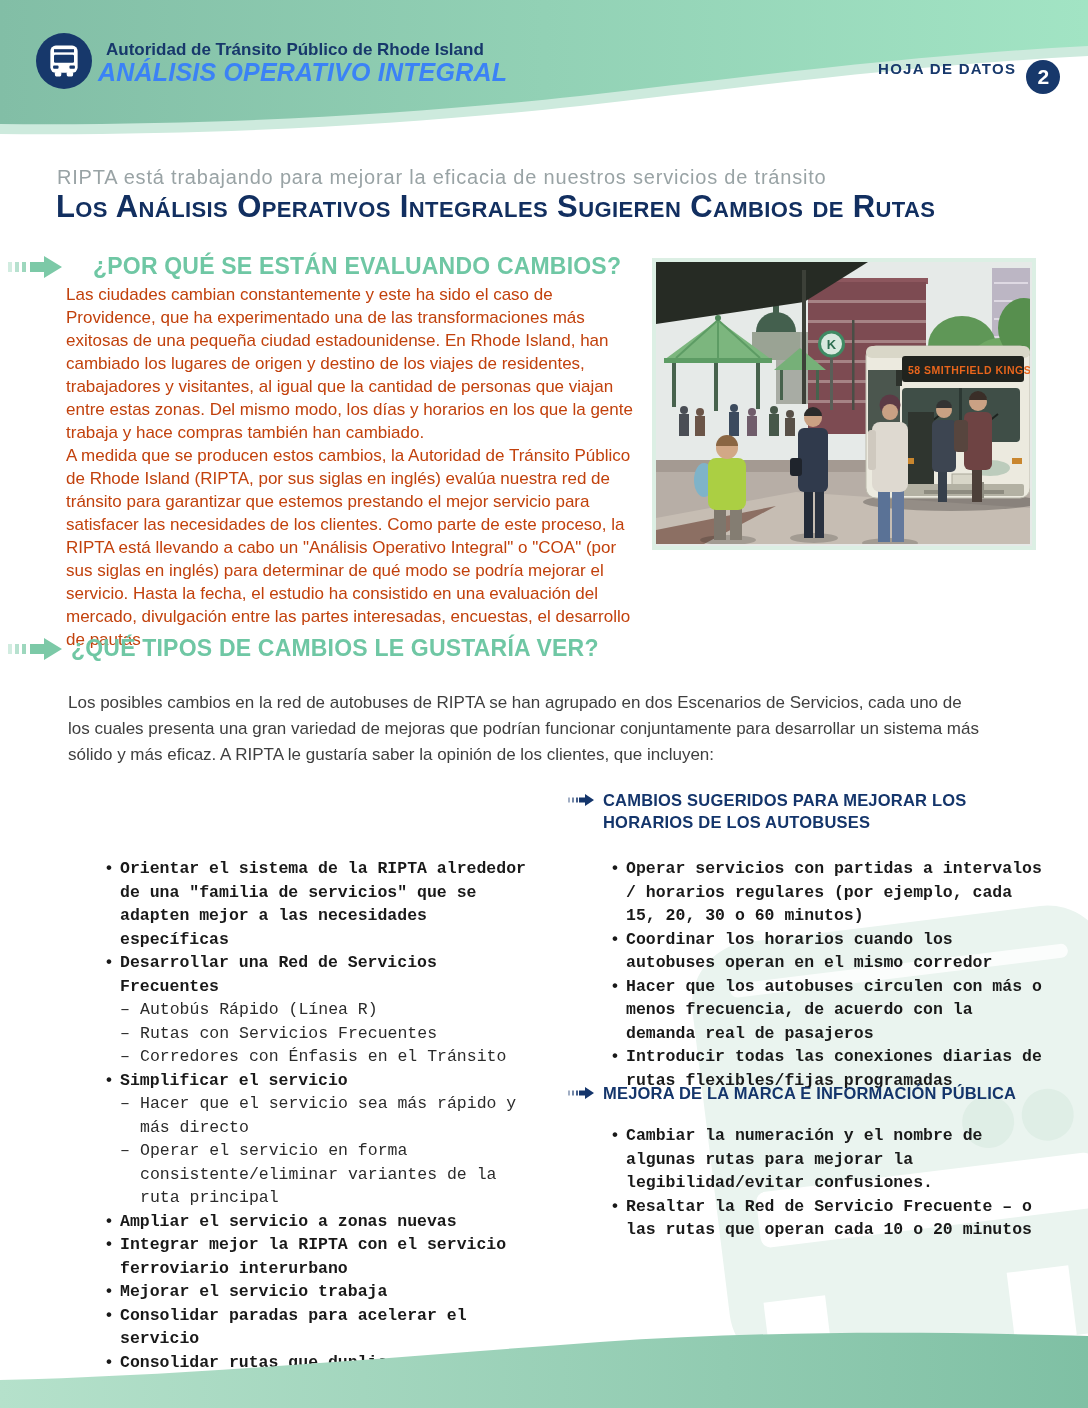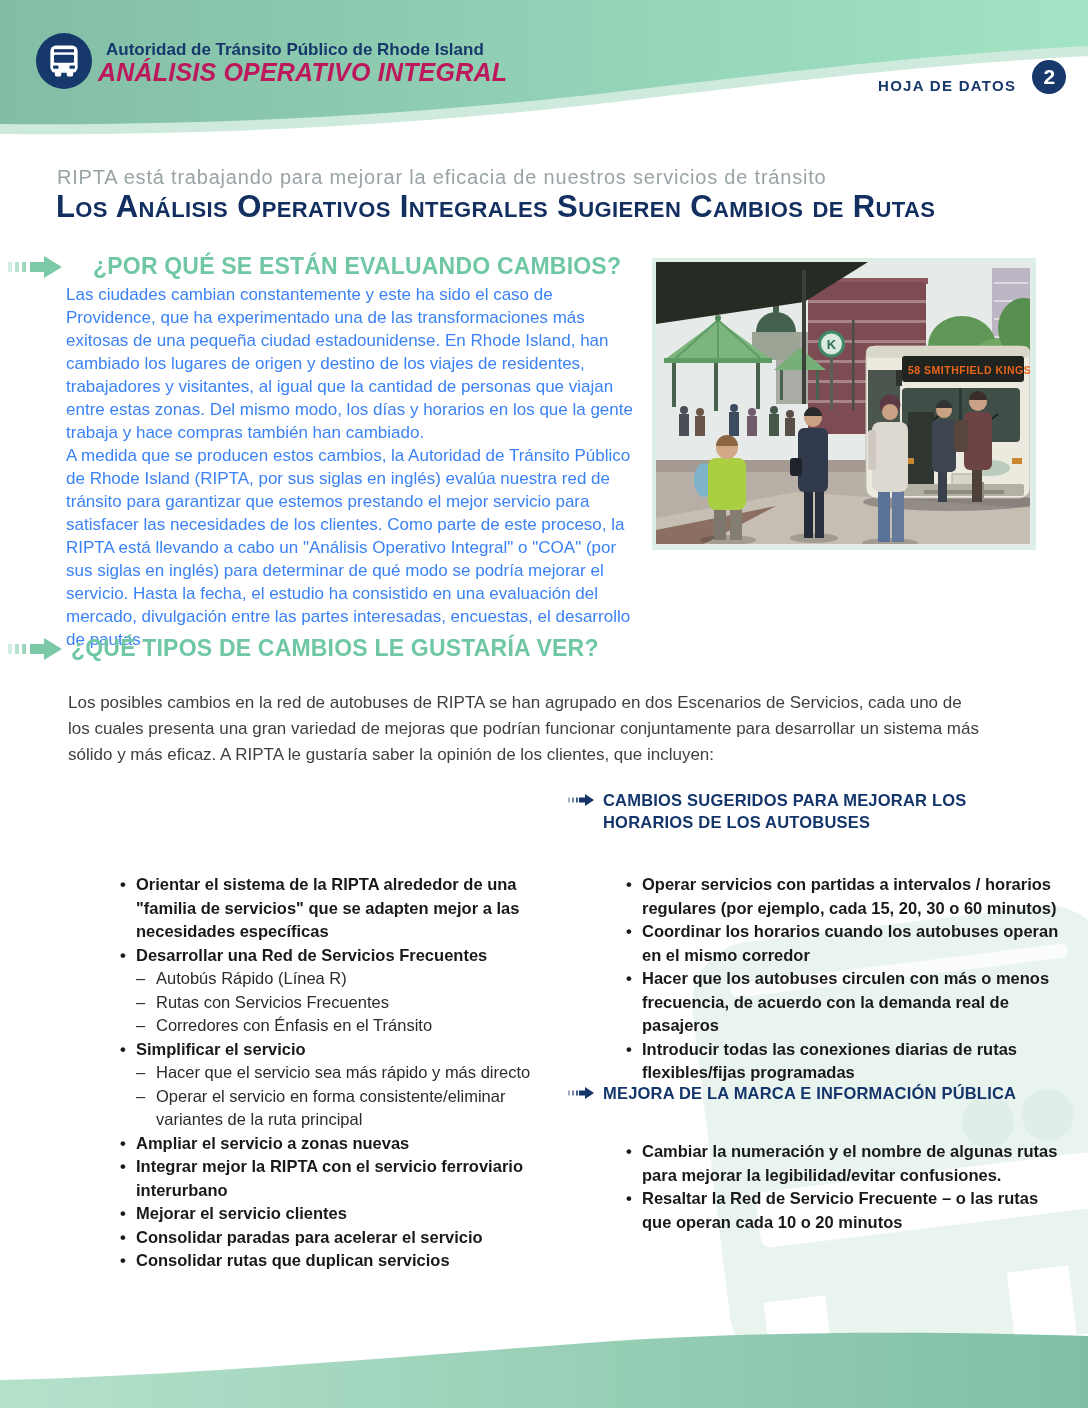--- a/index.html
+++ b/index.html
@@ -5,45 +5,45 @@
   html,body{margin:0;padding:0;background:#ffffff;}
   .page{position:relative;width:1088px;height:1408px;background:#fff;overflow:hidden;
         font-family:"Liberation Sans",sans-serif;-webkit-font-smoothing:antialiased;}
   .abs{position:absolute;}
   .layer{position:absolute;inset:0;z-index:1;}
   
   .hdr-svg{position:absolute;top:0;left:0;z-index:0;}
   .logo{left:36px;top:33px;width:56px;height:56px;border-radius:50%;background:#17386b;
         display:flex;align-items:center;justify-content:center;}
   .org-line{left:106px;top:40px;font-size:17px;font-weight:600;color:#17386b;}
-  .hdr-title{left:98px;top:58px;font-size:25px;font-style:italic;font-weight:800;color:#be185d;letter-spacing:.2px;}
-  .sheet{left:878px;top:60px;display:flex;align-items:flex-end;gap:16px;}
+  .hdr-title{left:98px;top:58px;font-size:25px;font-style:italic;font-weight:800;color:#3b82f6;letter-spacing:.2px;}
+  .sheet{left:878px;top:60px;display:flex;align-items:flex-start;gap:10px;}
   .sheet-label{font-size:15px;font-weight:700;color:#17386b;letter-spacing:1.3px;}
   .sheet-circle{width:34px;height:34px;border-radius:50%;background:#17386b;color:#fff;
         display:flex;align-items:center;justify-content:center;font-size:21px;font-weight:800;}
   
   .kicker{left:57px;top:166px;font-size:20px;color:#99a3a5;letter-spacing:.8px;}
   .doc-title{left:56px;top:189px;font-size:31px;font-weight:700;color:#122f60;
         font-variant:small-caps;letter-spacing:.4px;}
   
   .sec-head{display:flex;align-items:center;gap:9px;}
   .sec-head .txt{font-size:23px;font-weight:700;color:#6fc7a4;letter-spacing:.2px;}
   
-  .body-col{left:66px;top:283px;width:578px;font-size:17px;line-height:23px;color:#3b82f6;}
+  .body-col{left:66px;top:283px;width:578px;font-size:17px;line-height:23px;color:#c2410c;}
   .body-col p{margin:0;}
   .types-par{left:68px;top:690px;width:916px;font-size:17px;line-height:26px;color:#3f3f3f;}
   
   .photo{left:652px;top:258px;width:384px;height:292px;border:4px solid #dcefe4;
         box-sizing:border-box;background:#e6eae8;}
   
   .col-head{display:flex;gap:9px;align-items:flex-start;}
   .col-head .txt{font-size:16.5px;font-weight:700;color:#14356b;line-height:22px;letter-spacing:.2px;}
   .col-head svg{margin-top:5px;flex:0 0 auto;}
   
-  .bullets{list-style:none;margin:16px;padding:0;font-size:16.5px;line-height:23.5px;color:#191919;}
+  .bullets{list-style:none;margin:0;padding:0;font-size:16.5px;line-height:23.5px;color:#191919;font-family:Liberation Mono, monospace;}
   .bullets li{position:relative;padding-left:18px;font-weight:700;}
   .bullets li::before{content:"\2022";position:absolute;left:2px;}
   .bullets li.sub{margin-left:18px;padding-left:20px;font-weight:400;color:#2b2b2b;}
   .bullets li.sub::before{content:"\2013";left:0;}
   .wm-svg{position:absolute;z-index:0;}
   .ftr-svg{position:absolute;left:0;bottom:0;z-index:2;}
 </style>
 </head>
 <body>
 
@@ -244,21 +244,21 @@
       <li>Orientar el sistema de la RIPTA alrededor de una "familia de servicios" que se adapten mejor a las necesidades específicas</li>
       <li>Desarrollar una Red de Servicios Frecuentes</li>
       <li class="sub">Autobús Rápido (Línea R)</li>
       <li class="sub">Rutas con Servicios Frecuentes</li>
       <li class="sub">Corredores con Énfasis en el Tránsito</li>
       <li>Simplificar el servicio</li>
       <li class="sub">Hacer que el servicio sea más rápido y más directo</li>
       <li class="sub">Operar el servicio en forma consistente/eliminar variantes de la ruta principal</li>
       <li>Ampliar el servicio a zonas nuevas</li>
       <li>Integrar mejor la RIPTA con el servicio ferroviario interurbano</li>
-      <li>Mejorar el servicio clientes</li>
+      <li>Mejorar el servicio trabaja</li>
       <li>Consolidar paradas para acelerar el servicio</li>
       <li>Consolidar rutas que duplican servicios</li>
     </ul>
 
     <div class="abs col-head" style="left:568px;top:789px;width:462px;">
       <svg width="26" height="12" viewBox="0 0 26 12">
         <rect x="0" y="3.5" width="2" height="5" fill="#14356b" opacity=".4"></rect>
         <rect x="4" y="3.5" width="2" height="5" fill="#14356b" opacity=".6"></rect>
         <rect x="8" y="3.5" width="2" height="5" fill="#14356b" opacity=".8"></rect>
         <polygon points="11,3.5 17,3.5 17,0 26,6 17,12 17,8.5 11,8.5" fill="#14356b"></polygon>

